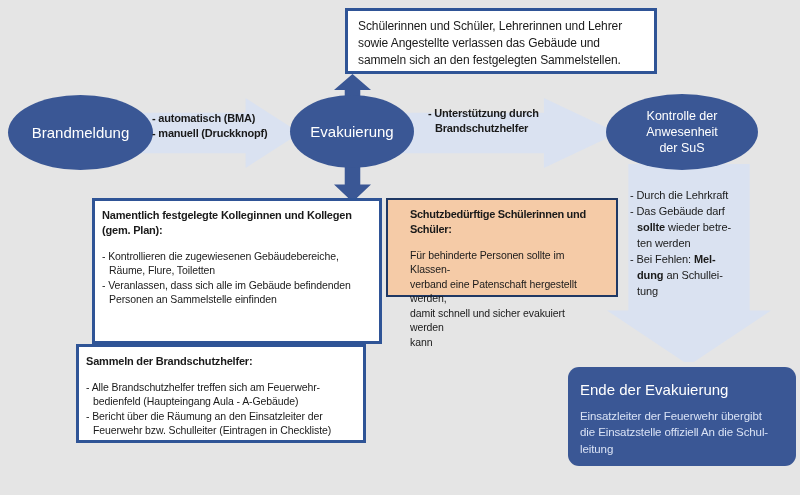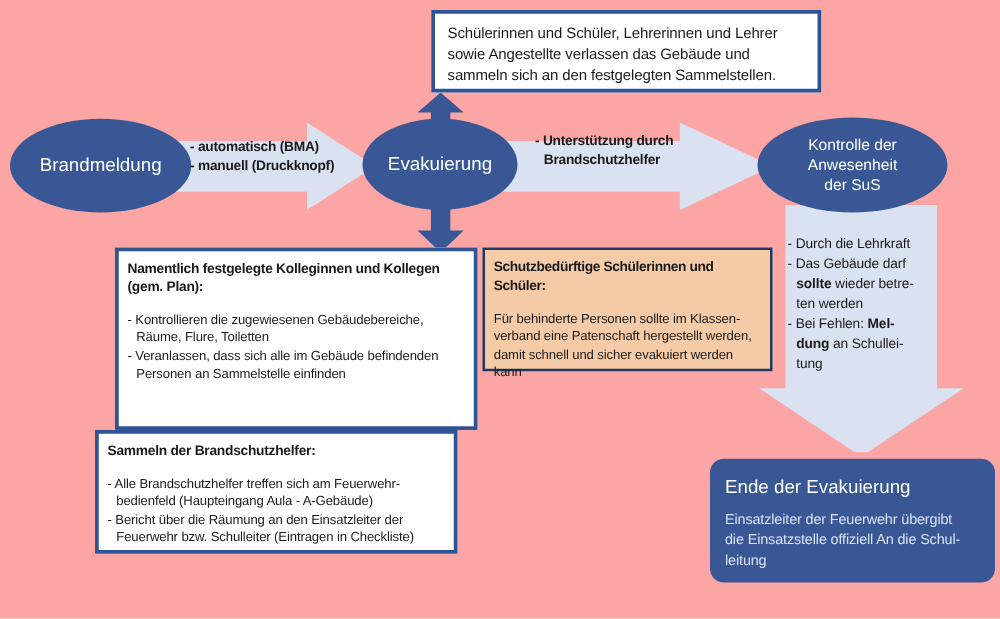--- a/index.html
+++ b/index.html
@@ -1,16 +1,16 @@
 <!DOCTYPE html>
 <html><head>
 <meta charset="utf-8">
 <style>
   html,body{margin:0;padding:0;background:#fff;}
-  #canvas{position:relative;width:800px;height:495px;background:#fca5a5;overflow:hidden;
+  #canvas{position:relative;width:800px;height:495px;background:#e5e5e5;overflow:hidden;
           font-family:"Liberation Sans", sans-serif;color:#1a1a1a;}
   .abs{position:absolute;}
   
   .lblue{background:#DAE2F1;}
   .dblue{background:#3A5795;}
   .ellipse{background:#3A5795;border-radius:50%;color:#ffffff;display:flex;
            align-items:center;justify-content:center;text-align:center;}
   .box{background:#ffffff;border:3px solid #2F5496;box-sizing:border-box;}
   .obox{background:#F5CBA7;border:2px solid #1F3864;box-sizing:border-box;}
   .endebox{background:#3A5795;border-radius:11px;box-sizing:border-box;color:#fff;}
@@ -60,21 +60,21 @@
   <div class="abs box" style="left:76px;top:344px;width:290px;height:99px;padding:7px 7px;">
     <div class="boxtitle">Sammeln der Brandschutzhelfer:</div>
     <div class="boxbody">
       <div class="hang">- Alle Brandschutzhelfer treffen sich am Feuerwehr-
 bedienfeld (Haupteingang Aula - A-Gebäude)</div>
       <div class="hang">- Bericht über die Räumung an den Einsatzleiter der
 Feuerwehr bzw. Schulleiter (Eintragen in Checkliste)</div>
     </div>
   </div>
 
-  <div class="abs obox" style="left:386px;top:198px;width:232px;height:99px;padding:7px 7px;">
+  <div class="abs obox" style="left:386px;top:198px;width:232px;height:99px;padding:7px 22px;">
     <div class="boxtitle" style="letter-spacing:-0.3px;">Schutzbedürftige Schülerinnen und Schüler:</div>
     <div class="boxbody lines">Für behinderte Personen sollte im Klassen-
 verband eine Patenschaft hergestellt werden,
 damit schnell und sicher evakuiert werden
 kann</div>
   </div>
 
   <div class="abs endebox" style="left:568px;top:367px;width:228px;height:99px;padding:13px 12px;">
     <div style="font-size:15px;line-height:1.3;">Ende der Evakuierung</div>
     <div class="lines" style="font-size:11.5px;line-height:1.45;letter-spacing:-0.1px;margin-top:8px;color:#D9E2F5;">Einsatzleiter der Feuerwehr übergibt

